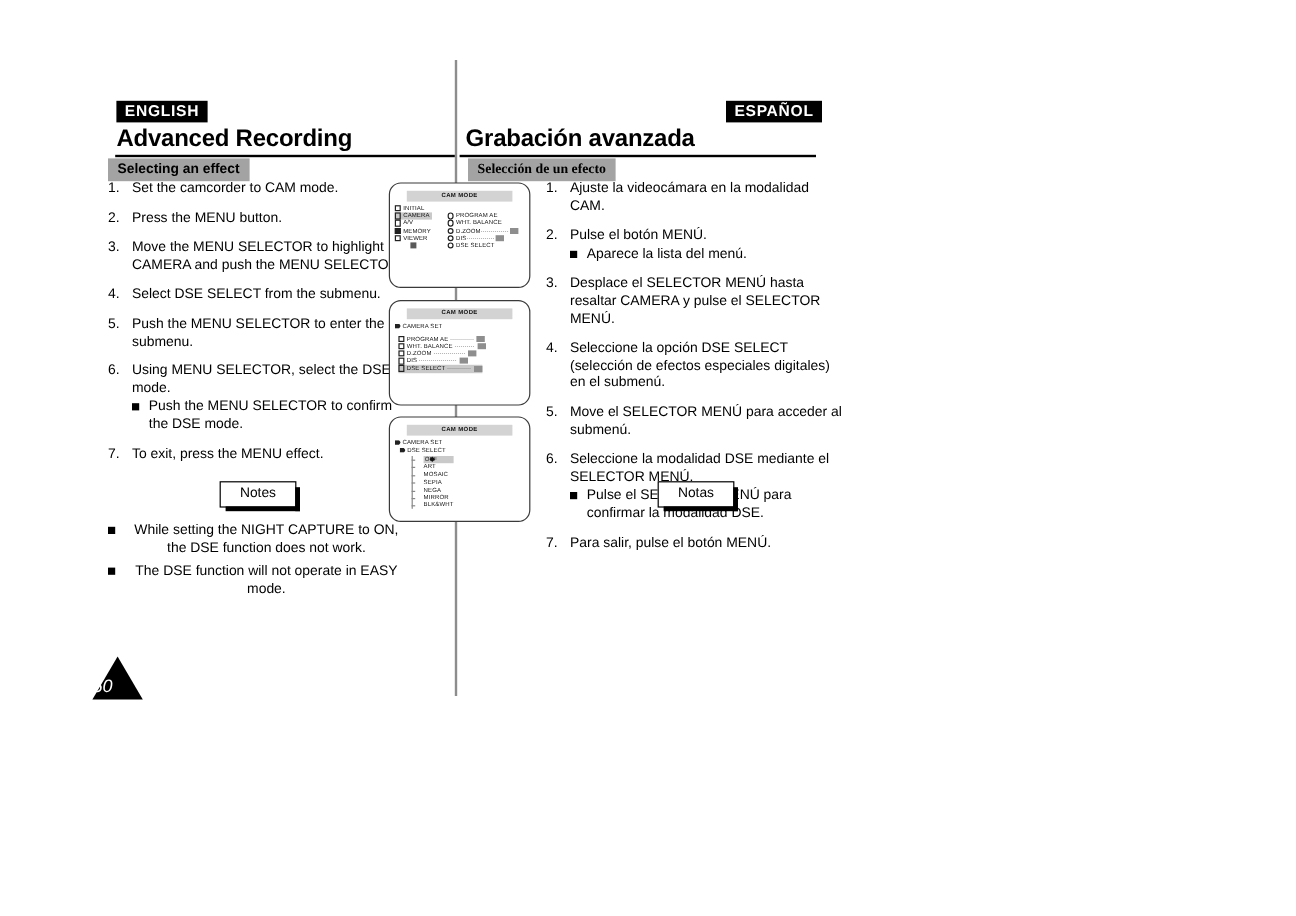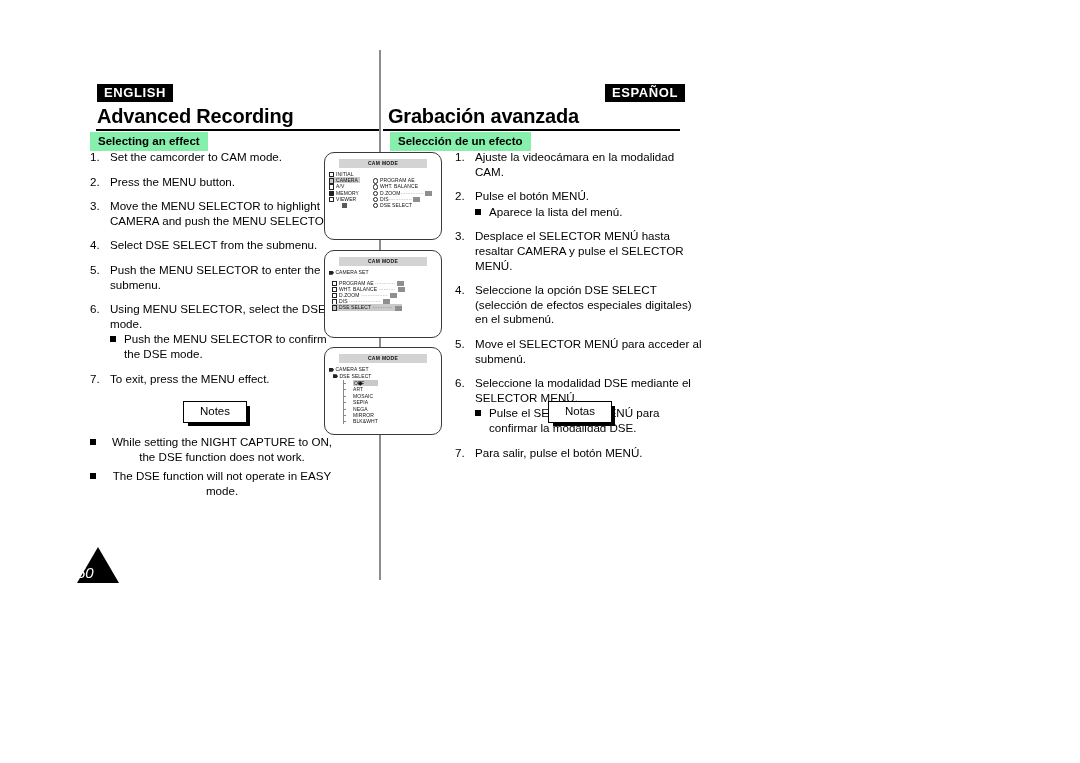--- a/index.html
+++ b/index.html
@@ -62,28 +62,28 @@
     height: 2px;
     background: #000;
     top: 129px;
   }
   #rule-en { left: 96px; width: 283px; }
   #rule-es { left: 383px; width: 297px; }
 
   
   .section-badge {
     position: absolute;
-    background: #86efac;
+    background: #a3a3a3;
     font-size: 11.5px;
     font-weight: bold;
     padding: 3px 8px 4px 8px;
     white-space: nowrap;
   }
   #sec-en { left: 90px; top: 132px; }
-  #sec-es { left: 390px; top: 132px; }
+  #sec-es { left: 390px; top: 132px; font-family: Liberation Serif, serif; }
 
   
   .steps {
     position: absolute;
     font-size: 11.6px;
     line-height: 14.6px;
   }
   #steps-en { left: 90px; top: 150px; width: 248px; }
   #steps-es { left: 455px; top: 150px; width: 250px; }
 

